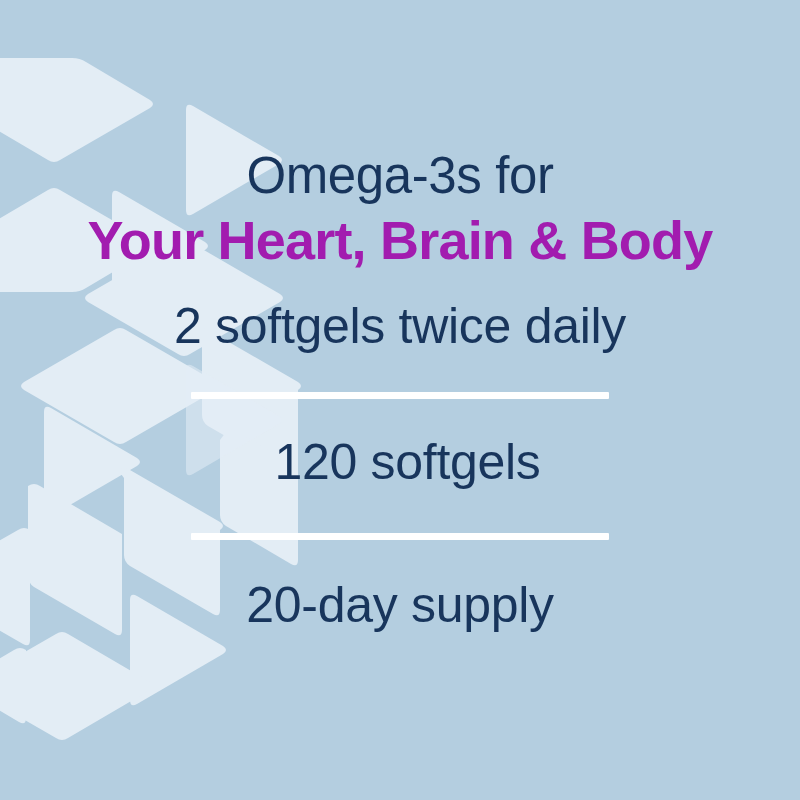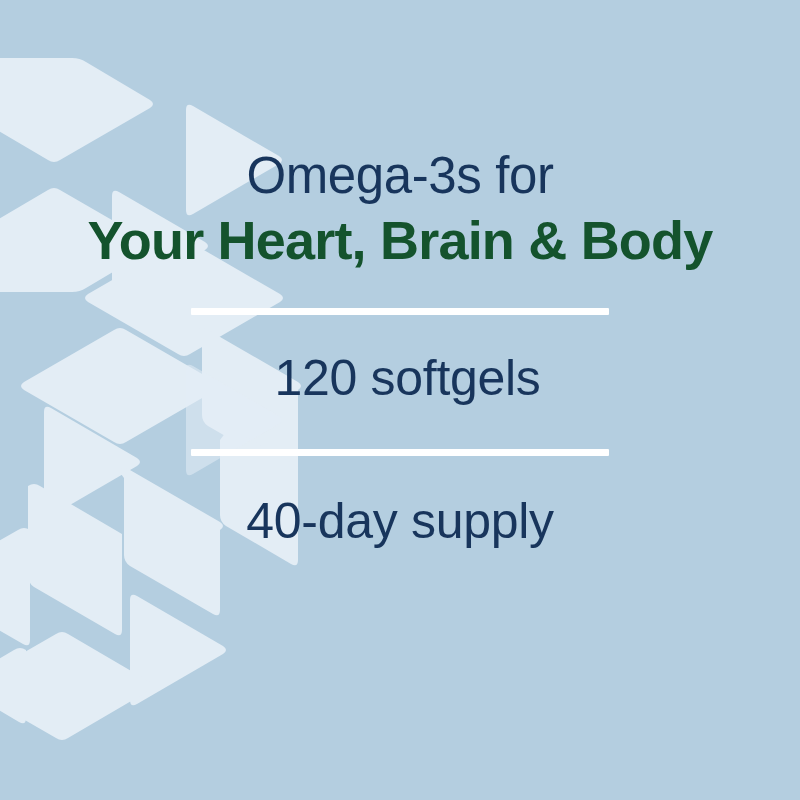--- a/index.html
+++ b/index.html
@@ -57,21 +57,21 @@
   .headline-line1 {
     color:#18355c;
     font-size:51px;
     line-height:64px;
     font-weight:500;
     letter-spacing:-0.4px;
     white-space:nowrap;
   }
 
   .headline-line2 {
-    color:#14532d;
+    color:#a21caf;
     font-size:54px;
     line-height:64px;
     font-weight:700;
     letter-spacing:-0.8px;
     white-space:nowrap;
   }
 
   .dosage-line {
     width:100%;
     text-align:center;
@@ -162,23 +162,24 @@
     </svg>
   </div>
 
   <div id="content">
 
     <div class="headline-block">
       <div class="headline-line1">Omega-3s for</div>
       <div class="headline-line2">Your Heart, Brain &amp; Body</div>
     </div>
 
+    <div class="dosage-line">2 softgels twice daily</div>
 
     <div class="divider" id="divider-top"></div>
 
     <div class="count-line">120 softgels</div>
 
     <div class="divider" id="divider-bottom"></div>
 
-    <div class="supply-line">40-day supply</div>
+    <div class="supply-line">20-day supply</div>
 
   </div>
 </div>
 
 </body></html>

